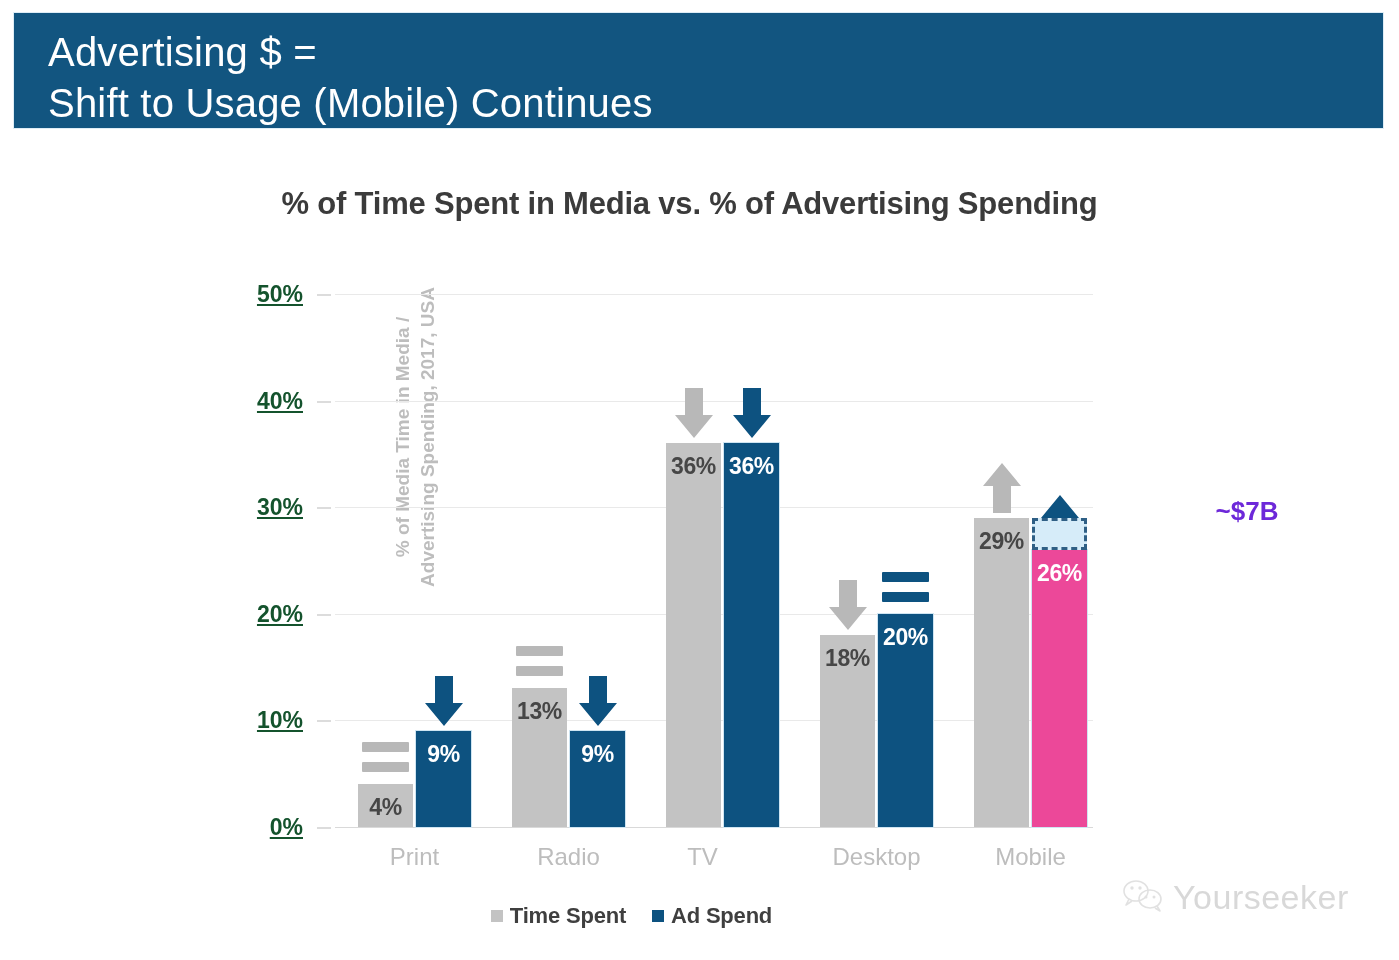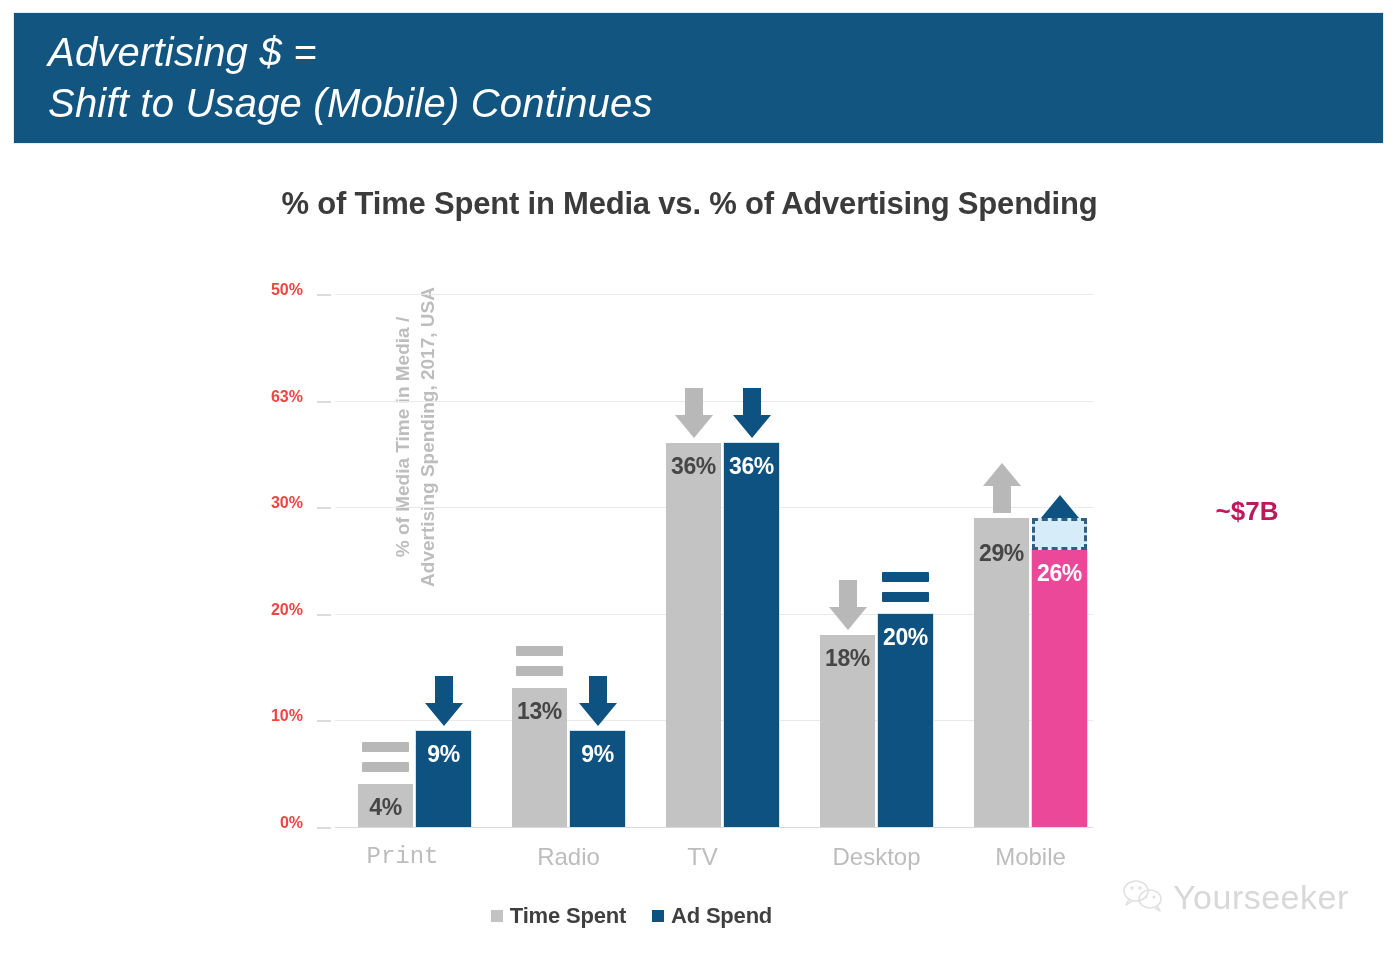--- a/index.html
+++ b/index.html
@@ -3,24 +3,23 @@
 <meta charset="utf-8">
 <style>
   html,body{margin:0;padding:0;}
   body{
     width:1399px;height:960px;background:#ffffff;
     font-family:"Liberation Sans","DejaVu Sans",sans-serif;
     overflow:hidden;position:relative;
   }
   
   #header-banner{
-    position:absolute;left:14px;top:13px;width:1369px;height:130px;
+    position:absolute;left:14px;top:13px;width:1369px;height:115px;
     background:#125580;
     box-shadow:0 0 0 1px rgba(200,225,240,.6);
-    font-style:italic;
   }
   #header-title{
     position:absolute;left:34px;top:14px;
     color:#ffffff;font-size:40px;line-height:51px;font-weight:400;
     letter-spacing:.2px;white-space:pre-line;
   }
   
   #chart-title{
     position:absolute;left:0;top:186px;width:1399px;
     text-align:center;color:#3b3b3b;
@@ -28,21 +27,21 @@
   }
   #chart-title span{display:inline-block;transform:translateX(-10px);}
   
   #plot-area{
     position:absolute;left:335px;top:294px;width:758px;height:533px;
   }
   .gridline{position:absolute;left:0;width:100%;height:1px;background:#e9e9e9;}
   .axis-zero{position:absolute;left:0;width:100%;height:1px;background:#d8d8d8;}
   .ytick{
     position:absolute;width:60px;text-align:right;
-    color:#ef4444;font-size:16px;font-weight:bold;
+    color:#14532d;font-size:23px;font-weight:bold;text-decoration:underline;
   }
   .tick-dash{position:absolute;width:14px;height:2px;background:#dcdcdc;}
   
   #yaxis-title{
     position:absolute;left:-130px;top:118px;
     width:420px;text-align:center;
     transform:rotate(-90deg);transform-origin:center center;
     color:#bdbdbd;font-size:19px;font-weight:bold;line-height:25px;
     white-space:pre-line;
   }
@@ -67,21 +66,21 @@
   .eq-gray .eq-bar{background:#b8b8b8;}
   .eq-blue .eq-bar{background:#0d5280;}
   
   .cat-label{
     position:absolute;text-align:center;
     color:#bdbdbd;font-size:24px;font-weight:normal;
   }
   
   #callout{
     position:absolute;left:1105px;top:494px;width:250px;
-    color:#be185d;font-size:26px;font-weight:bold;line-height:35px;
+    color:#6d28d9;font-size:26px;font-weight:bold;line-height:35px;
   }
   #callout-value{text-align:center;padding-left:34px;}
   #callout-row{display:flex;align-items:center;gap:7px;}
   
   #legend{
     position:absolute;left:0;top:903px;width:1399px;
     display:flex;justify-content:center;align-items:center;gap:26px;
     transform:translateX(-68px);
   }
   .legend-item{display:flex;align-items:center;gap:7px;}
@@ -122,21 +121,21 @@
       <div class="tick-dash" style="position: absolute; left: 317px; top: 507px; width: 14px; height: 2px; background: rgb(220, 220, 220);"></div>
       <div class="gridline" style="position: absolute; left: 335px; top: 614px; width: 758px; height: 1px; background: rgb(233, 233, 233);"></div>
       <div class="tick-dash" style="position: absolute; left: 317px; top: 614px; width: 14px; height: 2px; background: rgb(220, 220, 220);"></div>
       <div class="gridline" style="position: absolute; left: 335px; top: 720px; width: 758px; height: 1px; background: rgb(233, 233, 233);"></div>
       <div class="tick-dash" style="position: absolute; left: 317px; top: 720px; width: 14px; height: 2px; background: rgb(220, 220, 220);"></div>
       <div class="axis-zero" style="position: absolute; left: 335px; top: 827px; width: 758px; height: 1px; background: rgb(217, 217, 217);"></div>
       <div class="tick-dash" style="position: absolute; left: 317px; top: 827px; width: 14px; height: 2px; background: rgb(220, 220, 220);"></div>
     </div>
   <div id="ytick-layer">
       <div class="ytick" style="left: 243px; top: 281px;">50%</div>
-      <div class="ytick" style="left: 243px; top: 388px;">63%</div>
+      <div class="ytick" style="left: 243px; top: 388px;">40%</div>
       <div class="ytick" style="left: 243px; top: 494px;">30%</div>
       <div class="ytick" style="left: 243px; top: 601px;">20%</div>
       <div class="ytick" style="left: 243px; top: 707px;">10%</div>
       <div class="ytick" style="left: 243px; top: 814px;">0%</div>
     </div>
   <div id="bars-layer">
       <div class="bar time" style="position: absolute; left: 358px; top: 784px; width: 55px; height: 43px; background: rgb(195, 195, 195);">
         <div class="bar-label" style="top: 10px; color: rgb(70, 70, 70);">4%</div>
       </div>
       <div class="glyph eq-gray" style="left: 362px; top: 742.36px; width: 47px; height: 34px;">
@@ -181,35 +180,35 @@
           <polygon points="20,51 39,28 29,28 29,1 11,1 11,28 1,28" fill="#b8b8b8"></polygon>
         </svg></div>
       <div class="bar ad" style="position: absolute; left: 878px; top: 614px; width: 55px; height: 213px; background: rgb(13, 82, 128); box-shadow: rgb(207, 229, 242) 0px 0px 0px 1px;">
         <div class="bar-label" style="top: 10px; color: rgb(255, 255, 255);">20%</div>
       </div>
       <div class="glyph eq-blue" style="left: 882px; top: 571.8px; width: 47px; height: 34px;">
         <div class="eq-bar" style="top: 0px;"></div>
         <div class="eq-bar" style="top: 20px;"></div>
       </div>
       <div class="bar time" style="position: absolute; left: 974px; top: 518px; width: 55px; height: 309px; background: rgb(195, 195, 195);">
-        <div class="bar-label" style="top: 10px; color: rgb(70, 70, 70); margin-top: 12px;">29%</div>
+        <div class="bar-label" style="top: 10px; color: rgb(70, 70, 70);">29%</div>
       </div>
       <div class="glyph" style="left: 981.5px; top: 461.86px; width: 40px; height: 52px;"><svg width="40" height="52" viewBox="0 0 40 52">
           <polygon points="20,1 39,24 29,24 29,51 11,51 11,24 1,24" fill="#b8b8b8"></polygon>
         </svg></div>
       <div class="bar ad" style="position: absolute; left: 1032px; top: 550px; width: 55px; height: 277px; background: #ec4899; box-shadow: rgb(207, 229, 242) 0px 0px 0px 1px;">
         <div class="bar-label" style="top: 10px; color: rgb(255, 255, 255);">26%</div>
       </div>
       <div class="glyph" style="left: 1039.5px; top: 493.84px; width: 40px; height: 52px;"><svg width="40" height="52" viewBox="0 0 40 52">
           <polygon points="20,1 39,24 29,24 29,51 11,51 11,24 1,24" fill="#0d5280"></polygon>
         </svg></div>
       <div id="opportunity-box" style="position: absolute; left: 1032px; top: 518px; width: 55px; height: 32px; background: rgb(214, 236, 249); border: 3px dashed rgb(47, 95, 133); box-sizing: border-box;"></div>
     </div>
   <div id="cat-layer">
-      <div class="cat-label" style="left: 316px; top: 843px; width: 173px; font-family: Liberation Mono, monospace;">Print</div>
+      <div class="cat-label" style="left: 328px; top: 843px; width: 173px;">Print</div>
       <div class="cat-label" style="left: 482px; top: 843px; width: 173px;">Radio</div>
       <div class="cat-label" style="left: 616px; top: 843px; width: 173px;">TV</div>
       <div class="cat-label" style="left: 790px; top: 843px; width: 173px;">Desktop</div>
       <div class="cat-label" style="left: 944px; top: 843px; width: 173px;">Mobile</div>
     </div>
 
 </div>
 
 <div id="callout">
   <div id="callout-value">~$7B</div>

